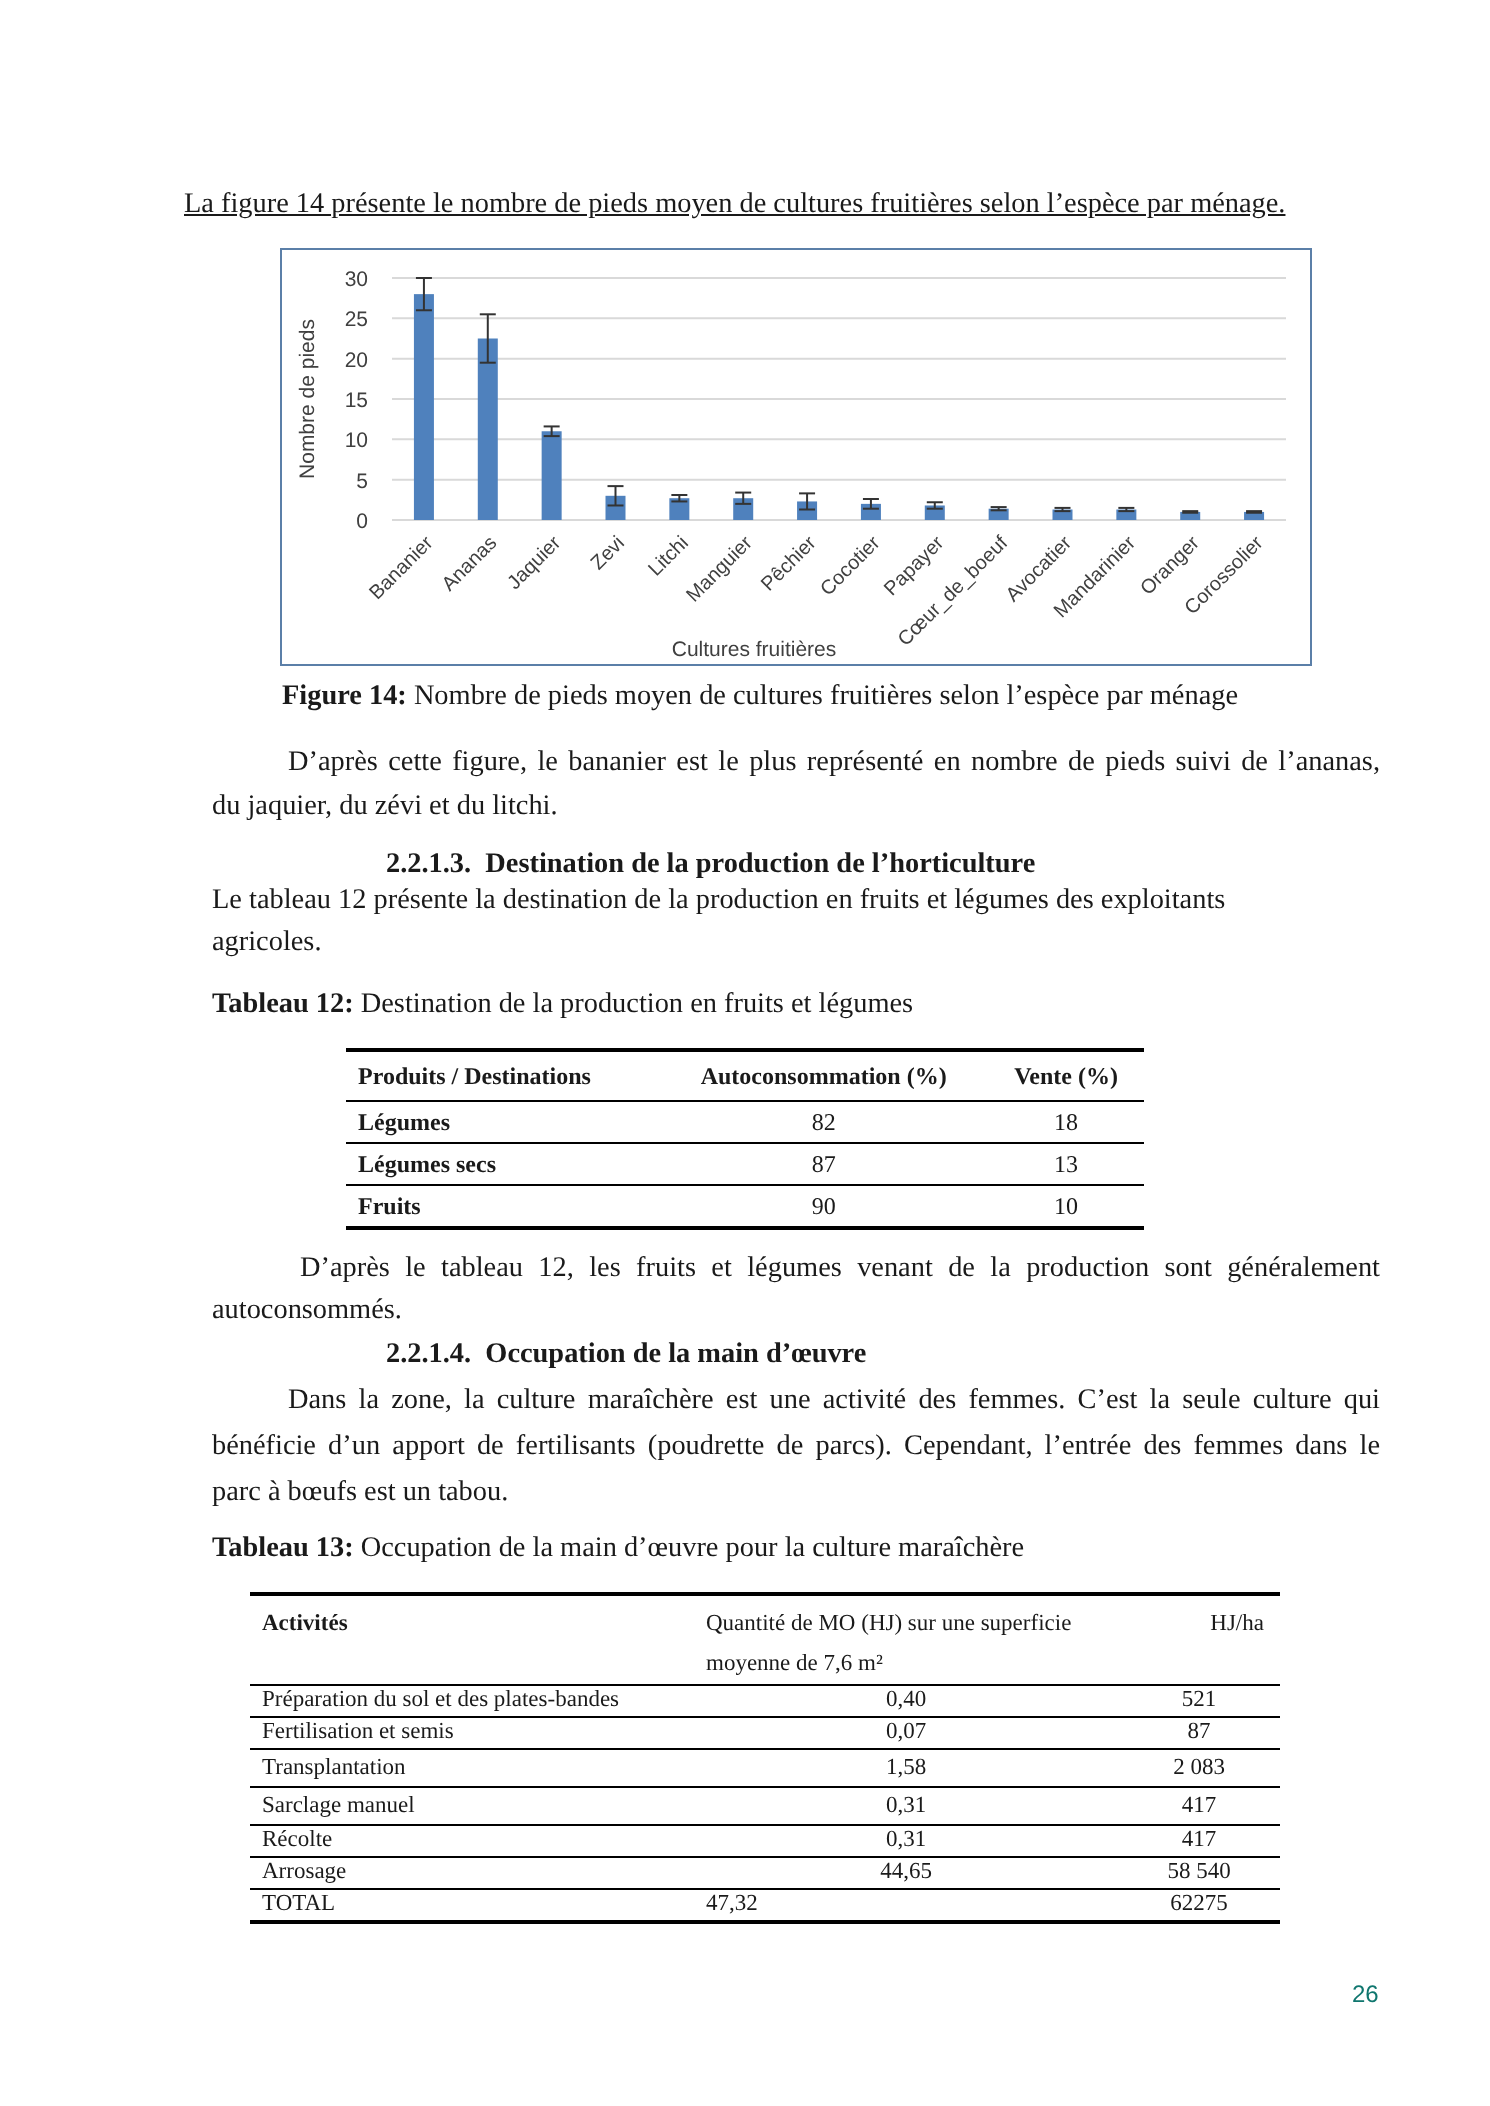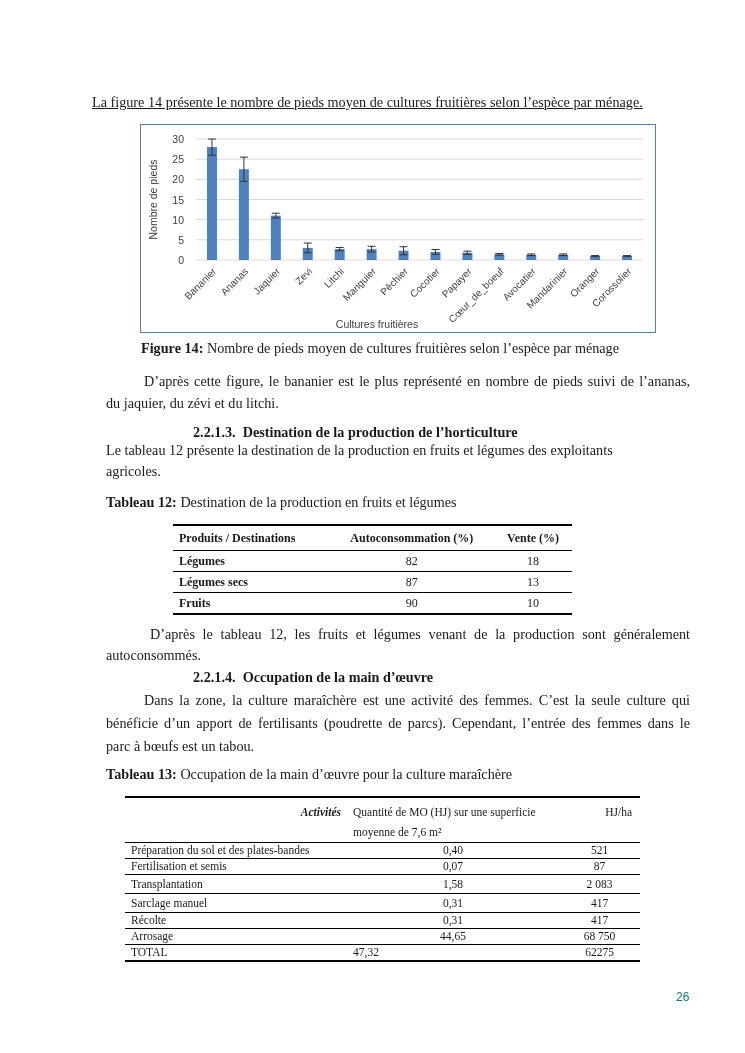--- a/index.html
+++ b/index.html
@@ -15,21 +15,21 @@
   .chart-frame svg { position: absolute; left: 0; top: 0; }
   .caption { position: absolute; font-size: 14.2px; }
   table { border-collapse: collapse; position: absolute; font-family: "Liberation Serif", serif; }
   .t12 { left: 173px; top: 524px; width: 399px; font-size: 12px; }
   .t12 th { font-weight: bold; text-align: left; padding: 4px 6px; height: 16px; border-top: 2px solid #000; border-bottom: 1px solid #000; font-family: Liberation Serif, serif; }
   .t12 th.c, .t12 td.c { text-align: center; }
   .t12 td { padding: 2px 6px; height: 16px; border-bottom: 1px solid #000; }
   .t12 tr:last-child td { border-bottom: 2px solid #000; }
   .t13 { left: 125px; top: 796px; width: 515px; font-size: 11.5px; }
   .t13 th { font-weight: normal; padding: 4px 6px 0 6px; vertical-align: top; border-top: 2px solid #000; height: 36px; border-bottom: 1px solid #000; text-align: left; line-height: 20px; }
-  .t13 th.act { font-weight: bold; text-align: right; font-style: italic; }
+  .t13 th.act { font-weight: bold; text-align: left; }
   .t13 td { padding: 0 6px; border-bottom: 1px solid #000; height: 15px; line-height: 15px; }
   .t13 td.c { text-align: center; }
   .t13 tr.tall td { height: 18px; }
   .t13 tr:last-child td { border-bottom: 2px solid #000; }
   .pagenum { position: absolute; left: 676px; top: 990px; font-family: "Liberation Sans", sans-serif; font-size: 12px; color: #0f766e; }
 </style>
 </head>
 <body>
 
 <div class="p" style="left:92px; top:92px;text-decoration:underline;">La figure 14 présente le nombre de pieds moyen de cultures fruitières selon l’espèce par ménage.</div>
@@ -213,21 +213,21 @@
       <td class="c">417</td>
     </tr>
     <tr>
       <td>Récolte</td>
       <td class="c">0,31</td>
       <td class="c">417</td>
     </tr>
     <tr>
       <td>Arrosage</td>
       <td class="c">44,65</td>
-      <td class="c">68 750</td>
+      <td class="c">58 540</td>
     </tr>
     <tr>
       <td>TOTAL</td>
       <td style="text-align:left;">47,32</td>
       <td class="c">62275</td>
     </tr>
   </tbody>
 </table>
 
 <div class="pagenum">26</div>

